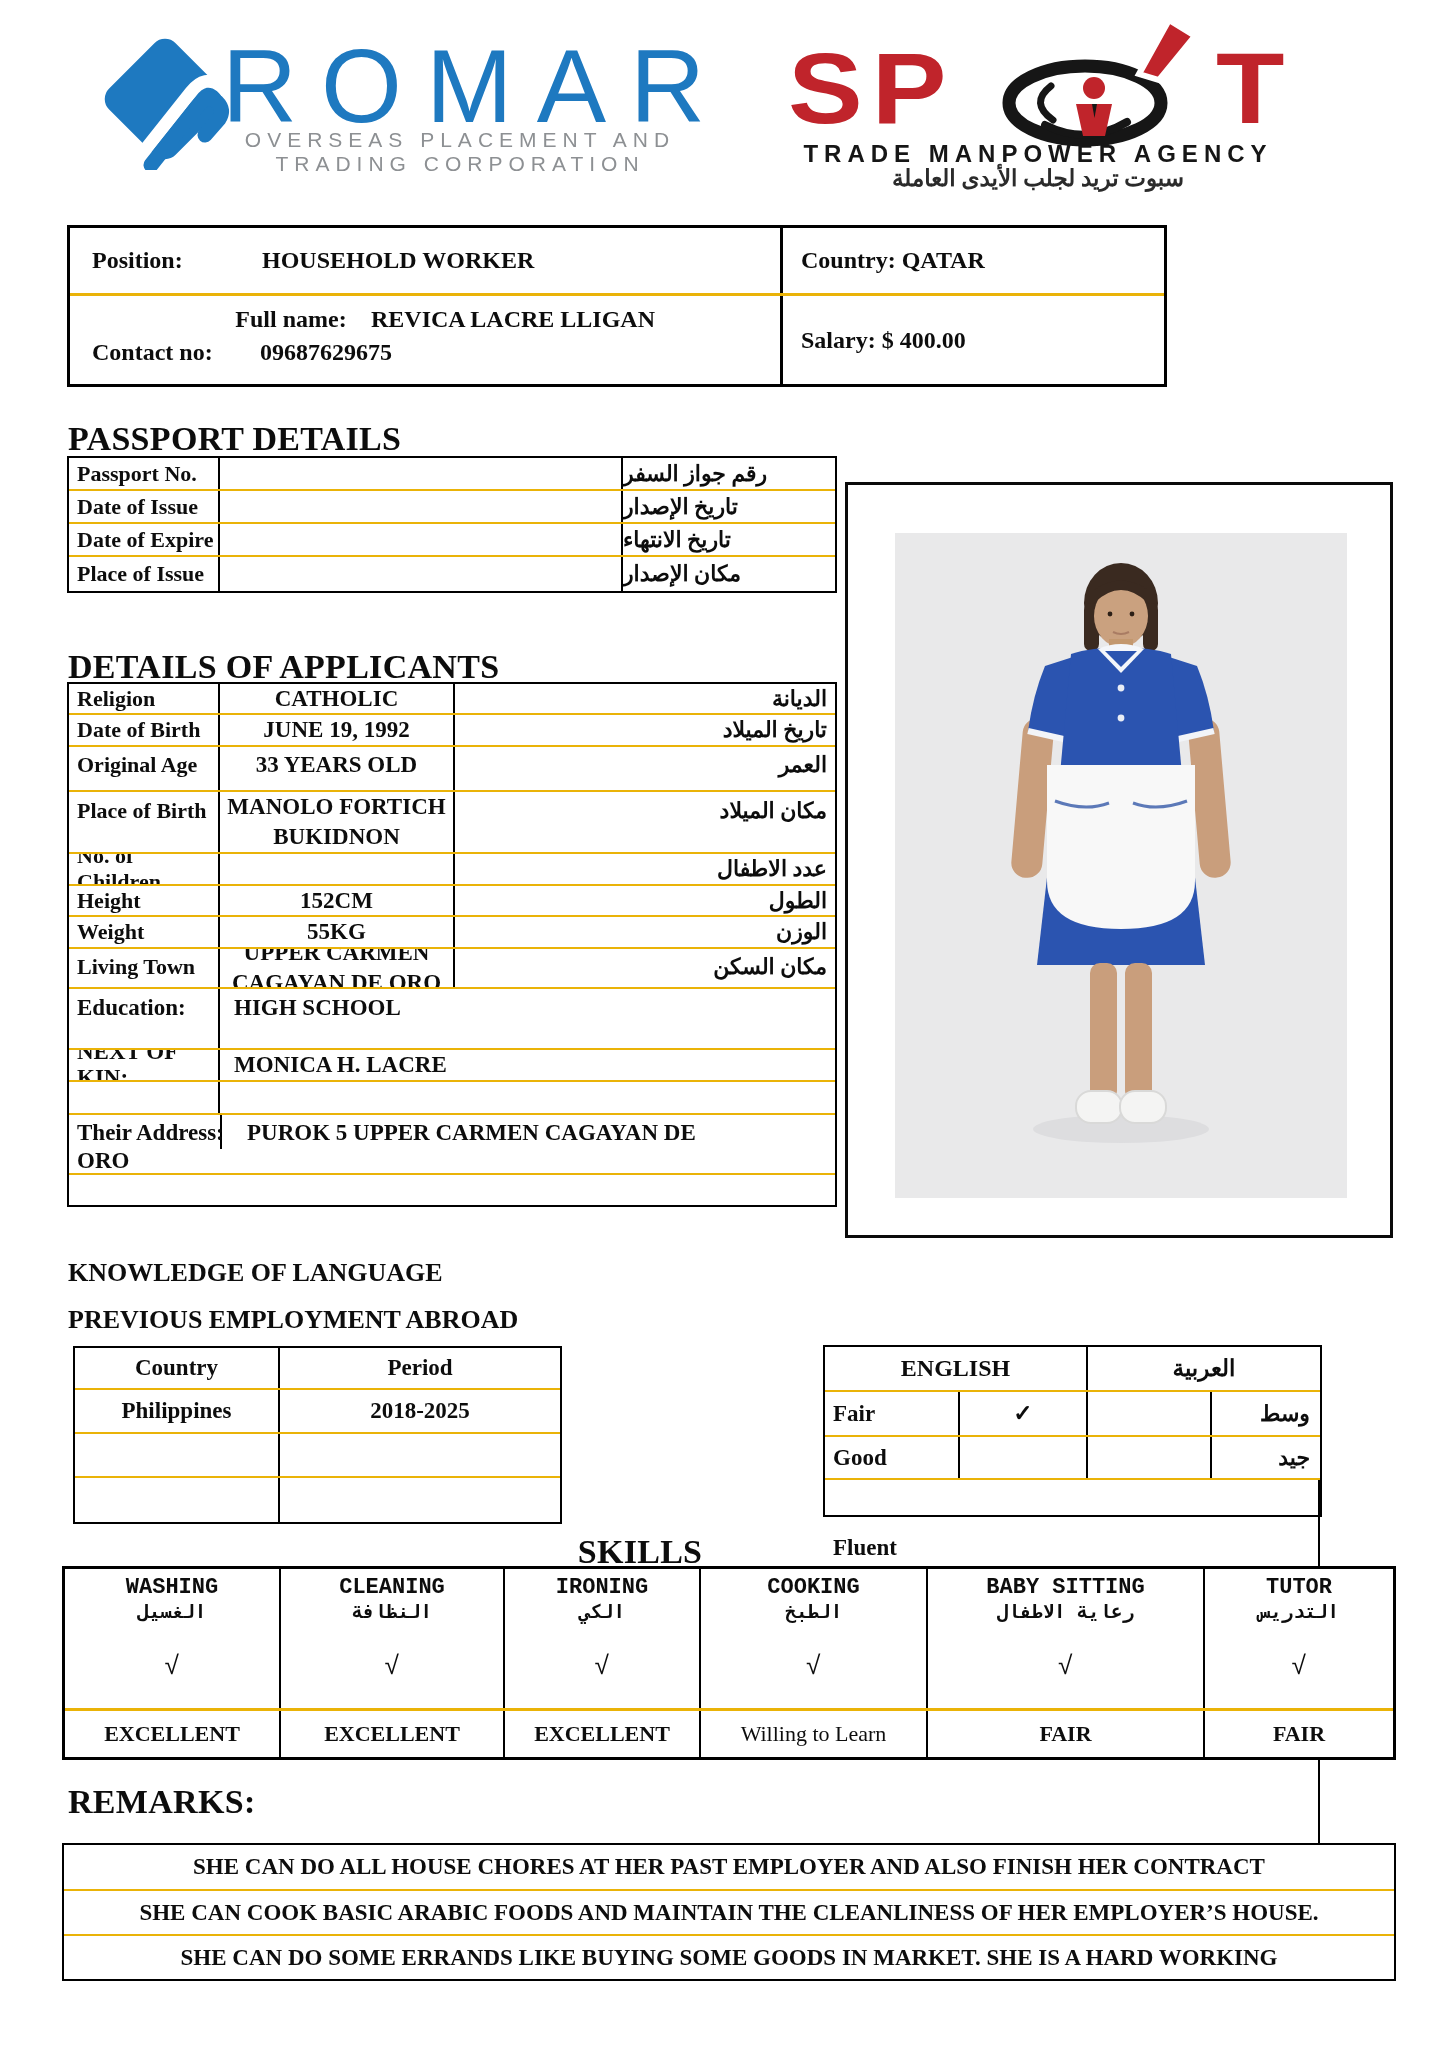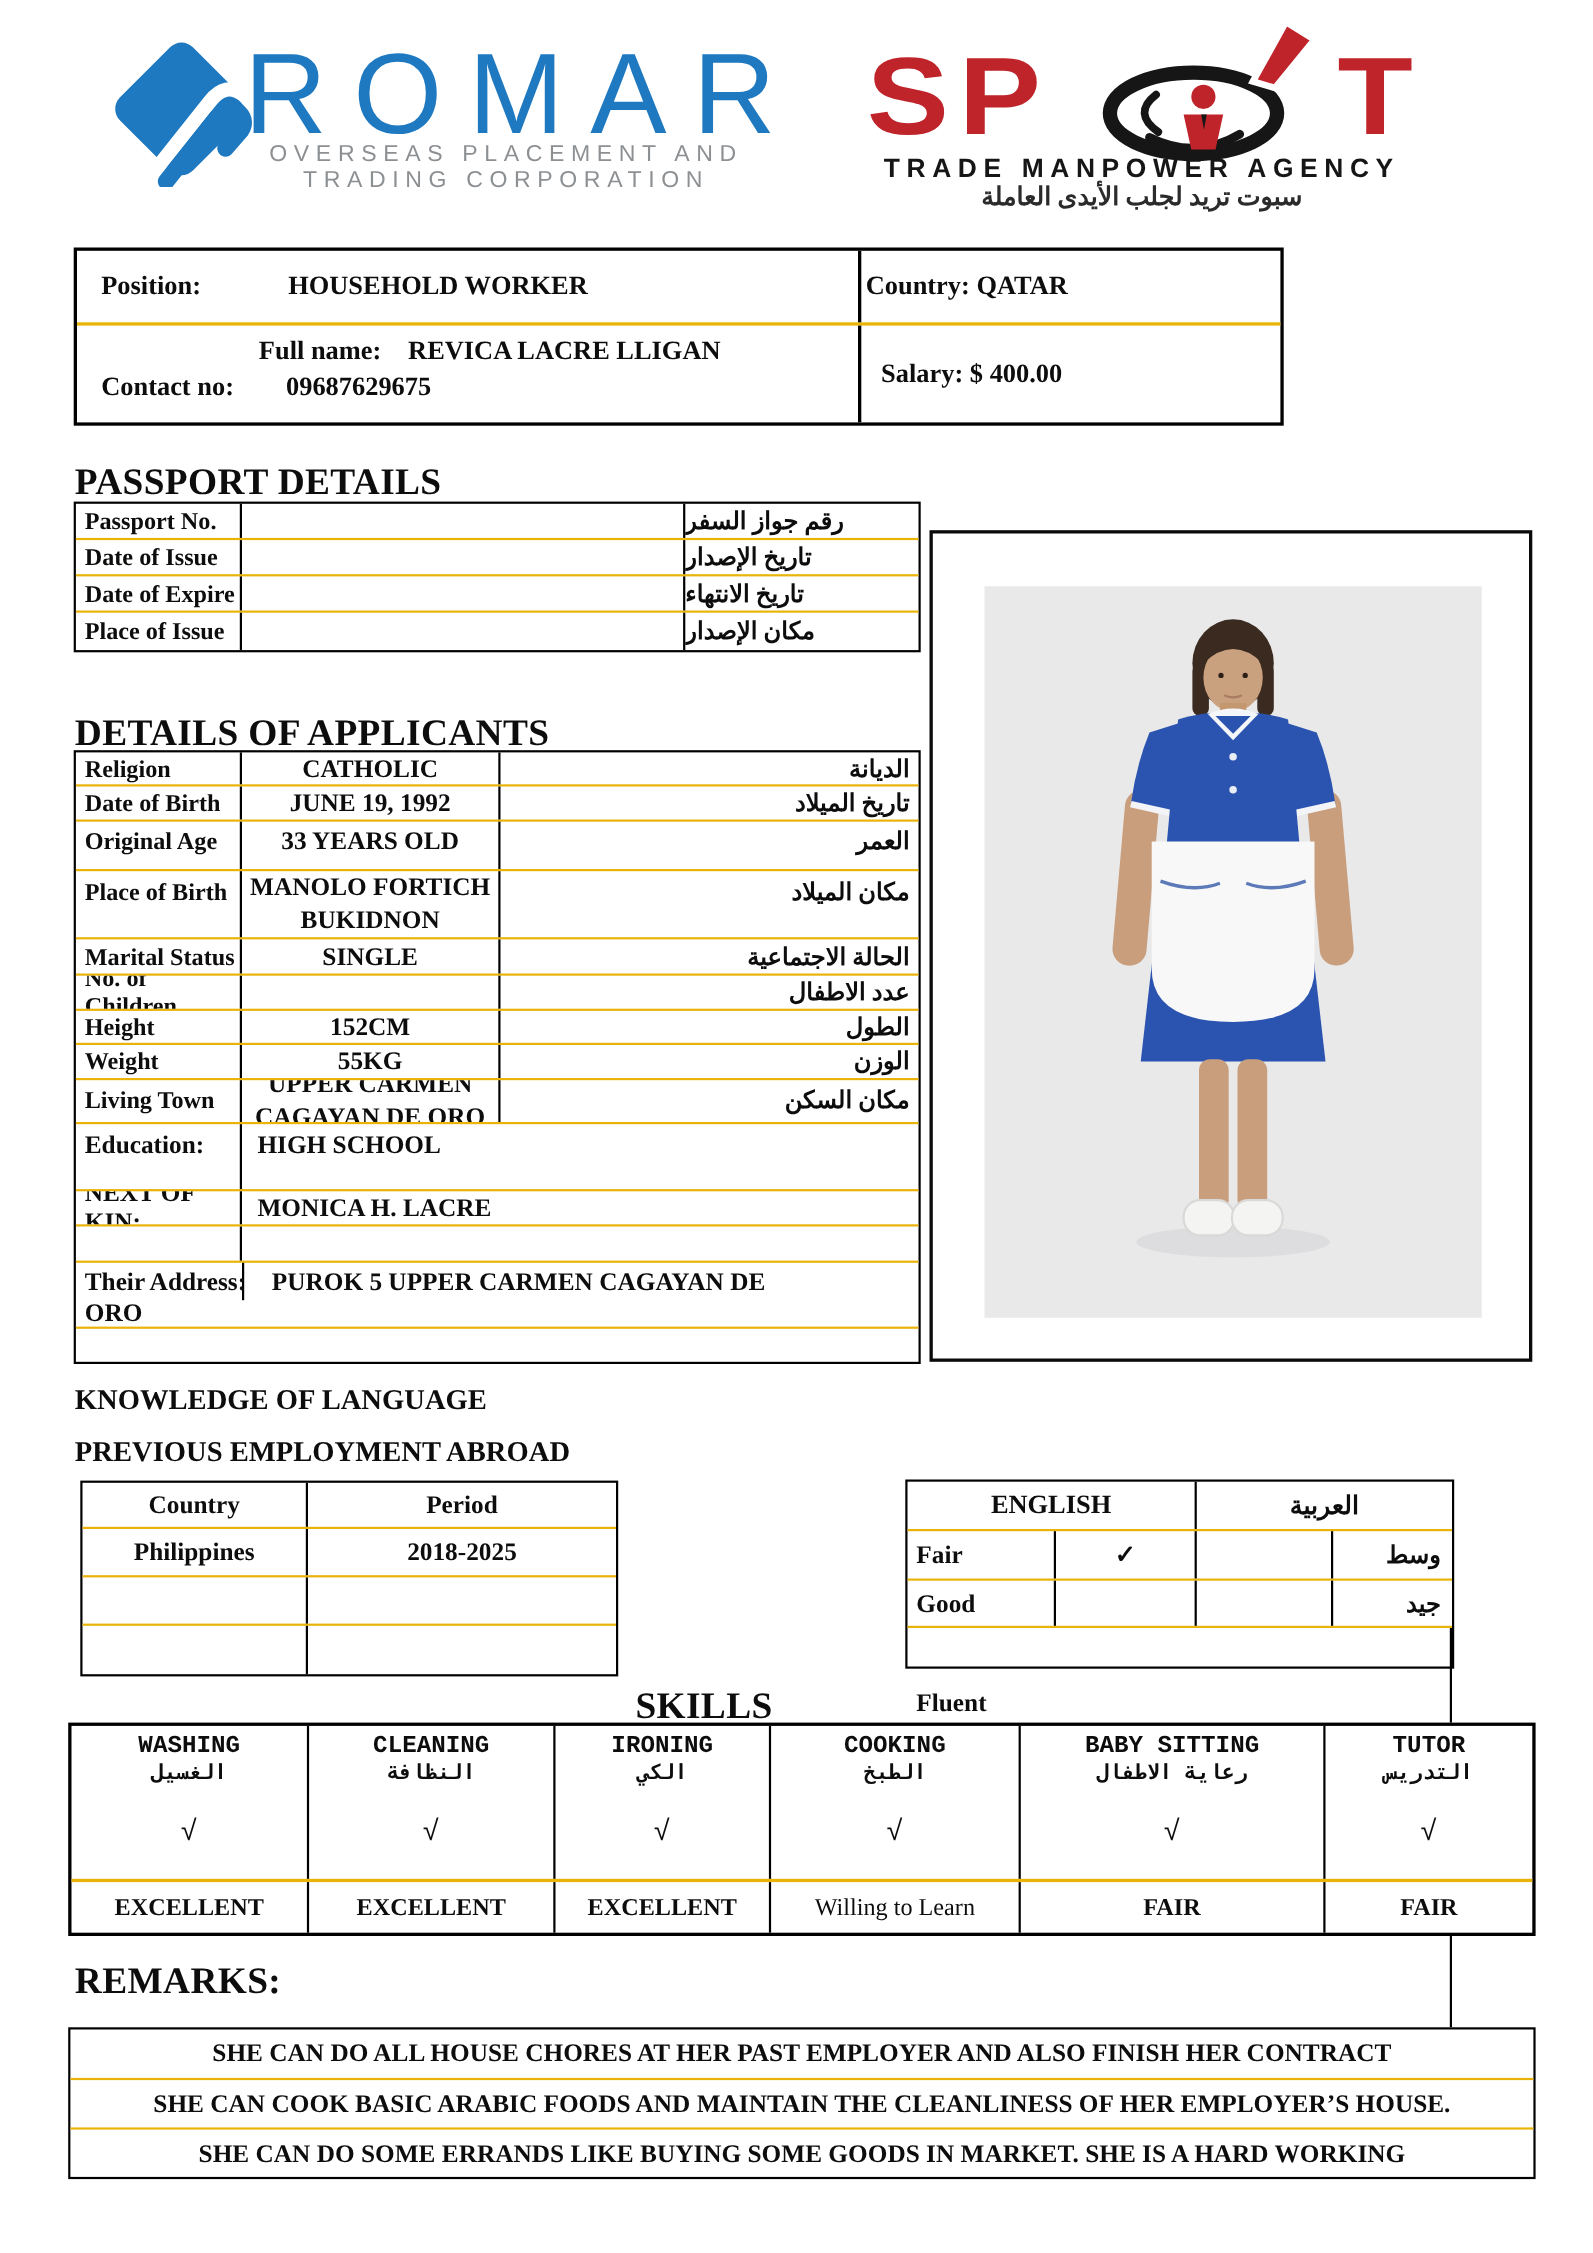--- a/index.html
+++ b/index.html
@@ -72,21 +72,21 @@
     <div class="spot-sub">TRADE MANPOWER AGENCY</div>
     <div class="spot-ar" dir="rtl">سبوت تريد لجلب الأيدى العاملة</div>
   </div>
 
   <div class="tbl" style="left:67px;top:225px;width:1100px;">
     <div class="trow" style="height:68px;border-bottom-width:3px;">
       <div class="tc fs24" style="flex:0 0 713px;padding-left:22px;border-right-width:3px;">
         <span style="display:inline-block;width:170px;">Position:</span>
         <span>HOUSEHOLD WORKER</span>
       </div>
-      <div class="tc fs24" style="flex:1;padding-left:4px;">
+      <div class="tc fs24" style="flex:1;padding-left:18px;">
         <span>Country: QATAR</span>
       </div>
     </div>
     <div class="trow" style="height:88px;">
       <div class="tc" style="flex:0 0 713px;border-right-width:3px;display:block;padding:10px 0 0 22px;">
         <div class="fs24" style="margin-bottom:6px;text-align:center;">
           <span style="display:inline-block;width:148px;">Full name:</span>
           <span>REVICA LACRE LLIGAN</span>
         </div>
         <div class="fs24">
@@ -238,31 +238,20 @@
       <div class="tc fs22 pl8 top" style="flex:0 0 151px;padding-top:6px;">
           <span>Place of Birth</span>
         </div>
       <div class="tc fs23 center" style="flex:0 0 235px;line-height:1.3;">
           <span>MANOLO FORTICH BUKIDNON</span>
         </div>
       <div class="tc right top" style="flex:1;padding-top:6px;">
           <span class="ar pr8" dir="rtl" style="font-size:22px;width:100%;text-align:right;">مكان الميلاد</span>
         </div>
     </div>
-    <div class="trow" style="height:33px;">
-      <div class="tc fs22 pl8" style="flex:0 0 151px;">
-          <span>Marital Status</span>
-        </div>
-      <div class="tc fs23 center" style="flex:0 0 235px;">
-          <span>SINGLE</span>
-        </div>
-      <div class="tc right" style="flex:1;">
-          <span class="ar pr8" dir="rtl" style="font-size:22px;width:100%;text-align:right;">الحالة الاجتماعية</span>
-        </div>
-    </div>
     <div class="trow" style="height:32px;">
       <div class="tc fs22 pl8" style="flex:0 0 151px;">
           <span>No. of Children</span>
         </div>
       <div class="tc fs23 center" style="flex:0 0 235px;">
           <span></span>
         </div>
       <div class="tc right" style="flex:1;">
           <span class="ar pr8" dir="rtl" style="font-size:22px;width:100%;text-align:right;">عدد الاطفال</span>
         </div>

